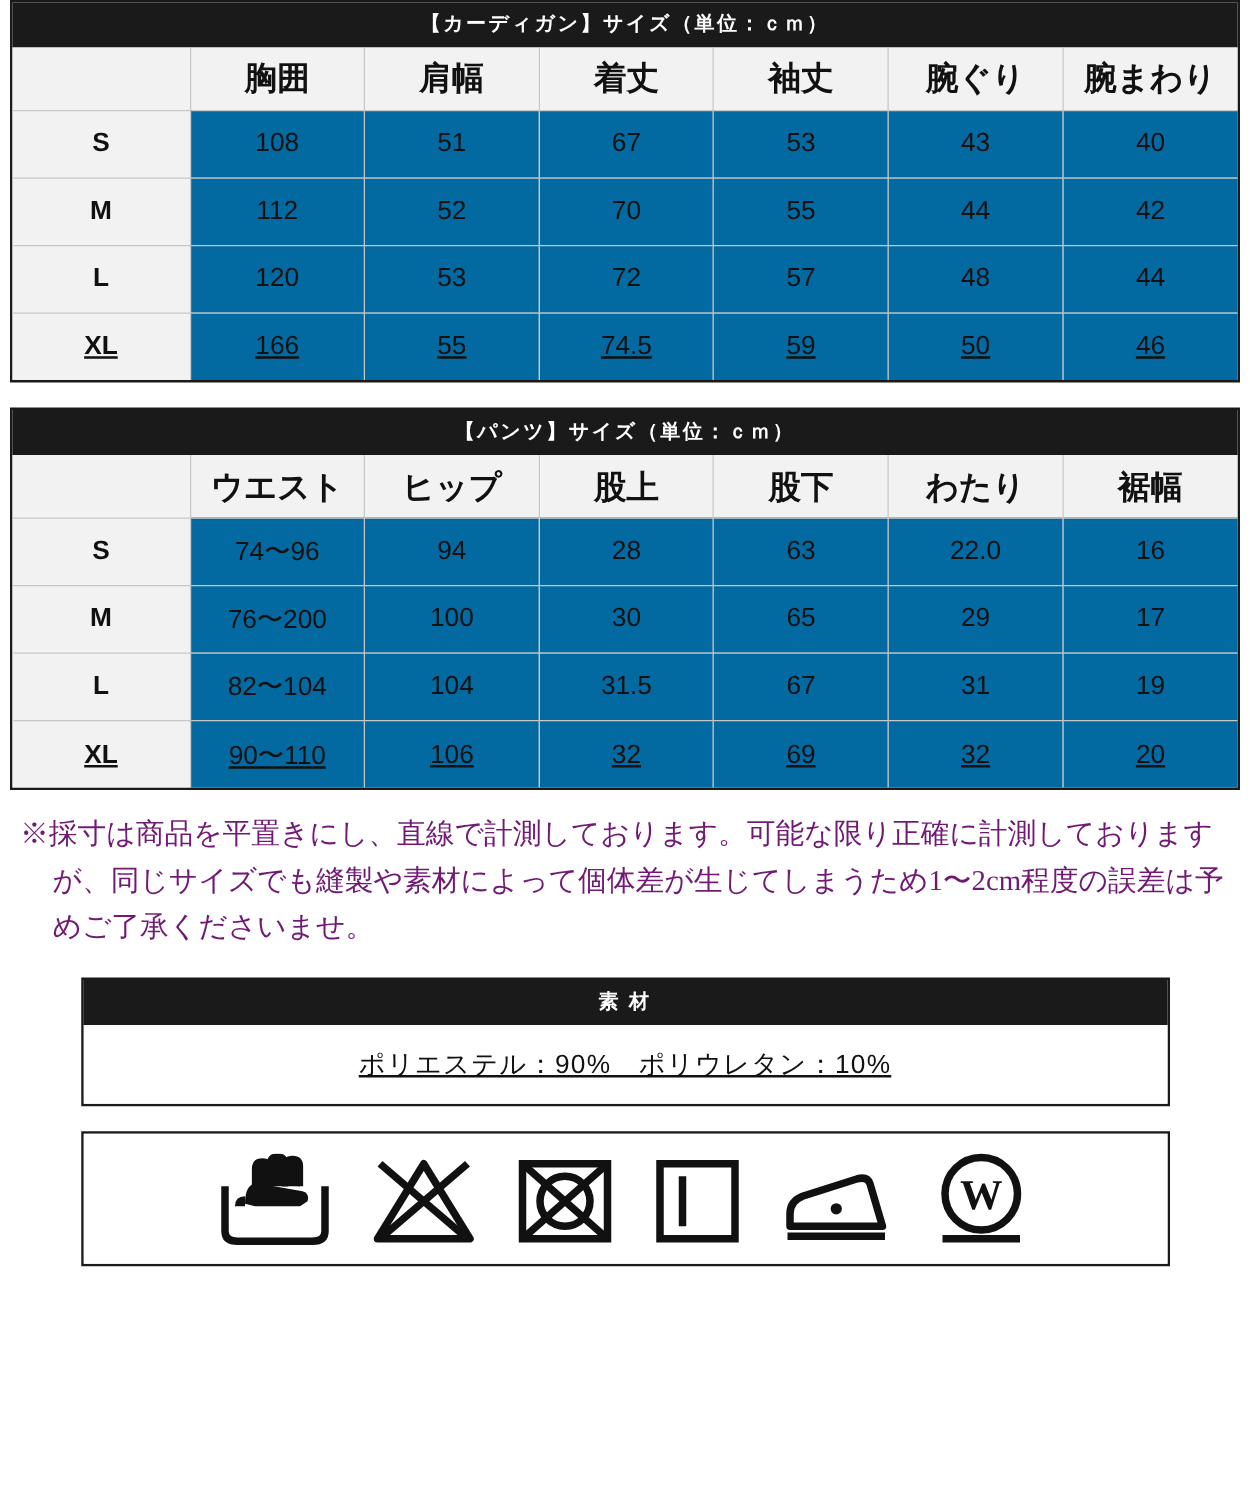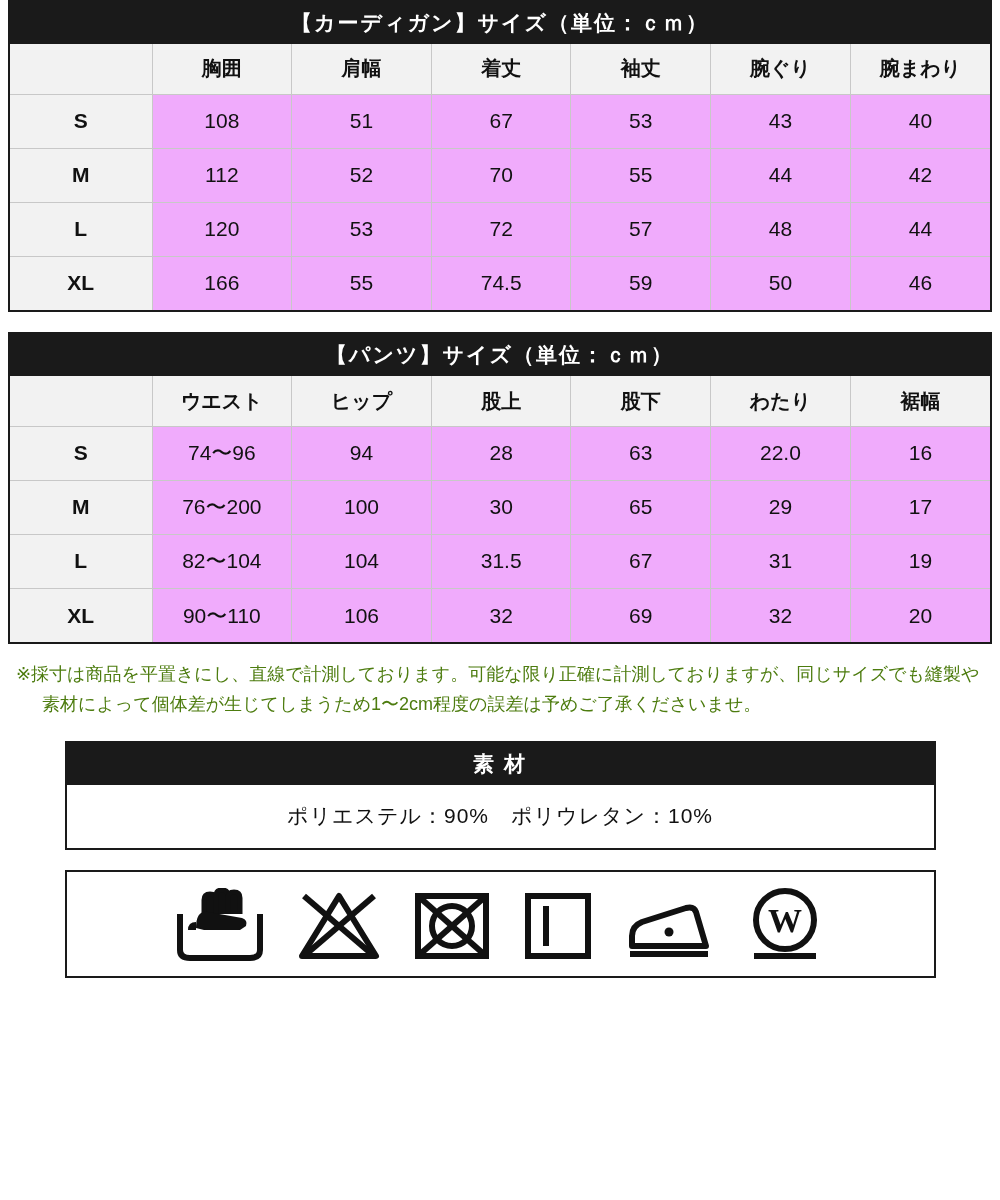--- a/index.html
+++ b/index.html
@@ -27,21 +27,21 @@
     border: 2px solid #1a1a1a;
     box-sizing: border-box;
     width: 984px;
     margin: 0 auto;
   }
   .block-title {
     background: #1a1a1a;
     color: #ffffff;
     text-align: center;
     font-weight: bold;
-    font-size: 21px;
+    font-size: 16px;
     letter-spacing: 2px;
     padding: 8px 0 9px 0;
     line-height: 1.2;
   }
   table.size-table {
     border-collapse: collapse;
     width: 100%;
     table-layout: fixed;
   }
   table.size-table th,
@@ -51,74 +51,76 @@
     font-size: 21px;
     height: 54px;
     padding: 0;
     font-weight: normal;
     color: #111;
     box-sizing: border-box;
   }
   table.size-table thead th {
     background: #f2f2f2;
     font-weight: bold;
-    font-size: 20px;
+    font-size: 26px;
     height: 50px;
   }
   table.size-table tbody th {
     background: #f2f2f2;
     font-weight: bold;
     width: 142px;
   }
   table.size-table thead th:first-child {
     background: #f2f2f2;
     width: 142px;
   }
   table.size-table td {
-    background: #f0abfc;
+    background: #0369a1;
   }
   
   table.size-table tr > *:first-child { border-left: none; }
   table.size-table tr > *:last-child { border-right: none; }
   table.size-table thead tr > * { border-top: none; }
-  table.size-table tbody tr:last-child > * { border-bottom: none; }
+  table.size-table tbody tr:last-child > * { border-bottom: none; text-decoration: underline; }
   .gap-20 { height: 20px; }
 
   
   .notes {
     width: 968px;
     margin: 0 auto;
     padding-top: 16px;
   }
   .note {
-    font-size: 18px;
+    font-size: 23px;
     line-height: 1.62;
-    color: #4d7c0f;
+    color: #701a75;
     text-indent: 0;
     margin-bottom: 22px;
+    font-family: Liberation Serif, serif;
   }
   .note p {
     margin: 0;
     padding-left: 26px;
     text-indent: -26px;
   }
 
   
   .plain-block {
     border: 2px solid #1a1a1a;
     box-sizing: border-box;
     width: 871px;
     margin: 0 auto;
   }
   .plain-body {
     text-align: center;
     font-size: 21px;
     padding: 17px 0 18px 0;
     background: #fff;
     letter-spacing: 1px;
+    text-decoration: underline;
   }
 
   
   .care-icons {
     display: flex;
     justify-content: center;
     align-items: center;
     gap: 30px;
     padding: 14px 0 10px 0;
     background: #fff;

